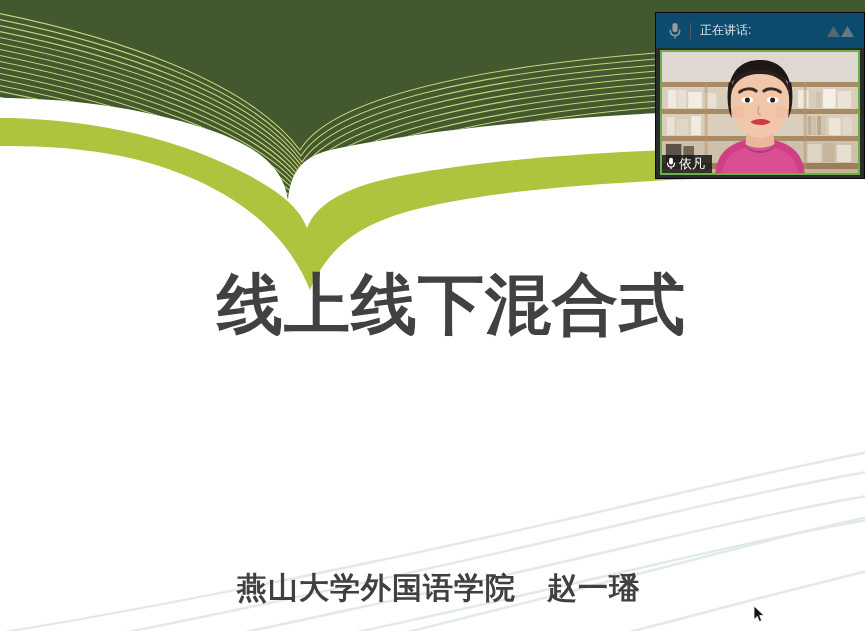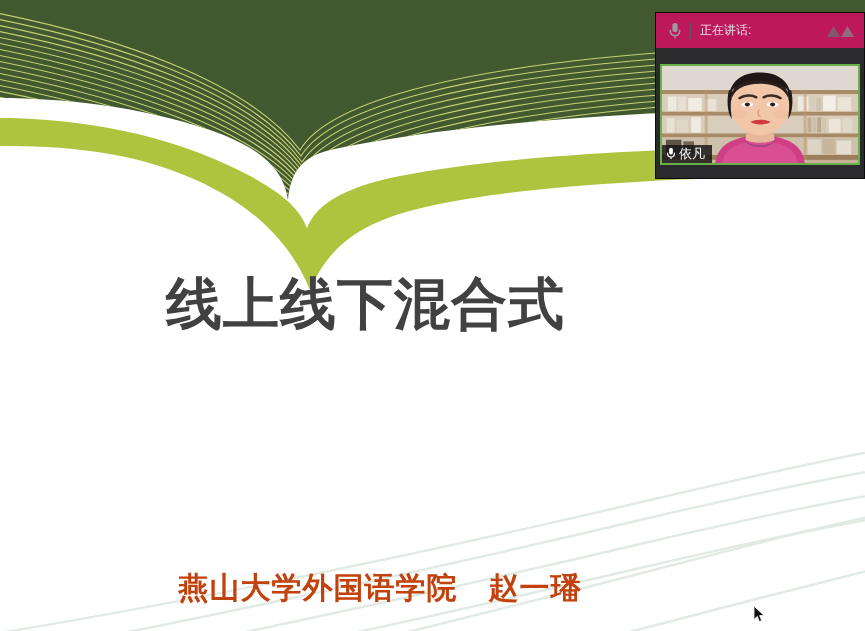--- a/index.html
+++ b/index.html
@@ -36,62 +36,62 @@
     height: 631px;
     display: block;
   }
 
   .slide-title {
     position: absolute;
     left: 166px;
     top: 248px;
     width: 520px;
     color: #414141;
-    font-size: 56px;
+    font-size: 66px;
     font-weight: bold;
     line-height: 112px;
     letter-spacing: 1px;
-    text-align: left;
+    text-align: right;
     white-space: nowrap;
   }
   .slide-title .line {
     display: block;
     height: 112px;
   }
 
   .slide-subtitle {
     position: absolute;
     left: 120px;
     top: 568px;
     width: 520px;
-    color: #c2410c;
+    color: #404040;
     font-size: 30px;
     font-weight: bold;
     letter-spacing: 1px;
-    text-align: center;
+    text-align: right;
     white-space: nowrap;
   }
 
   
   #video-panel {
     position: absolute;
     left: 655px;
     top: 12px;
     width: 210px;
     height: 167px;
     background: #2b2b2e;
     border: 1px solid #0b0b0b;
     box-sizing: border-box;
     overflow: hidden;
   }
 
   #video-topbar {
     position: relative;
     height: 35px;
-    background: #be185d;
+    background: #0c4a6e;
     display: flex;
     align-items: center;
     padding: 0 8px;
     box-sizing: border-box;
   }
 
   .mic-icon {
     width: 14px;
     height: 18px;
     flex: 0 0 auto;
@@ -116,22 +116,22 @@
 
   .layout-icon {
     width: 30px;
     height: 16px;
     flex: 0 0 auto;
     opacity: .75;
   }
 
   #video-frame {
     position: relative;
-    margin: 16px 4px 4px 4px;
-    height: 101px;
+    margin: 2px 4px 4px 4px;
+    height: 125px;
     border: 2px solid #67b04a;
     box-sizing: border-box;
     overflow: hidden;
     background: #c9c2b8;
     text-decoration: underline;
   }
 
   .video-img {
     position: absolute;
     left: 0; top: 0;

